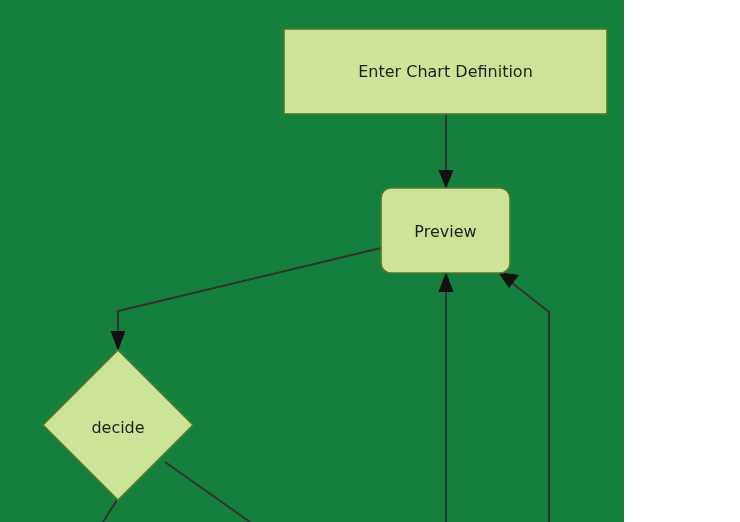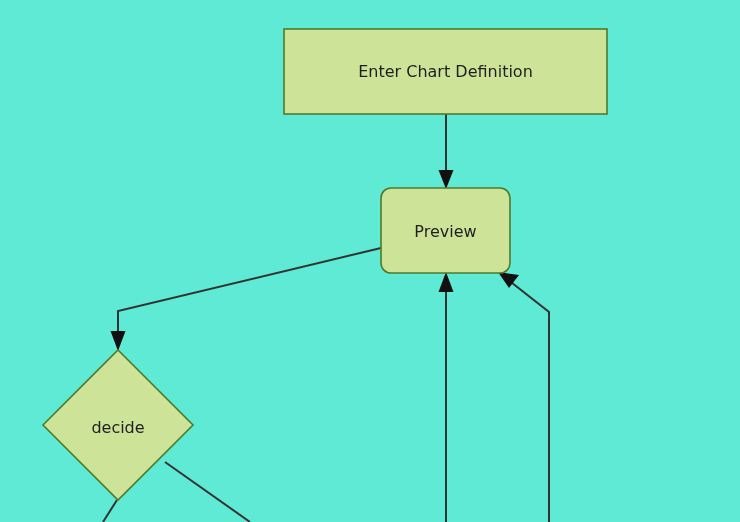--- a/index.html
+++ b/index.html
@@ -6,23 +6,23 @@
   html, body {
     margin: 0;
     padding: 0;
     background: #ffffff;
   }
   body {
     font-family: "DejaVu Sans", "Liberation Sans", sans-serif;
   }
   #canvas {
     position: relative;
-    width: 740px;
+    width: 624px;
     height: 522px;
-    background: #5eead4;
+    background: #15803d;
     overflow: hidden;
   }
   #flow-svg {
     position: absolute;
     top: 0;
     left: 0;
     width: 740px;
     height: 522px;
     display: block;
   }

